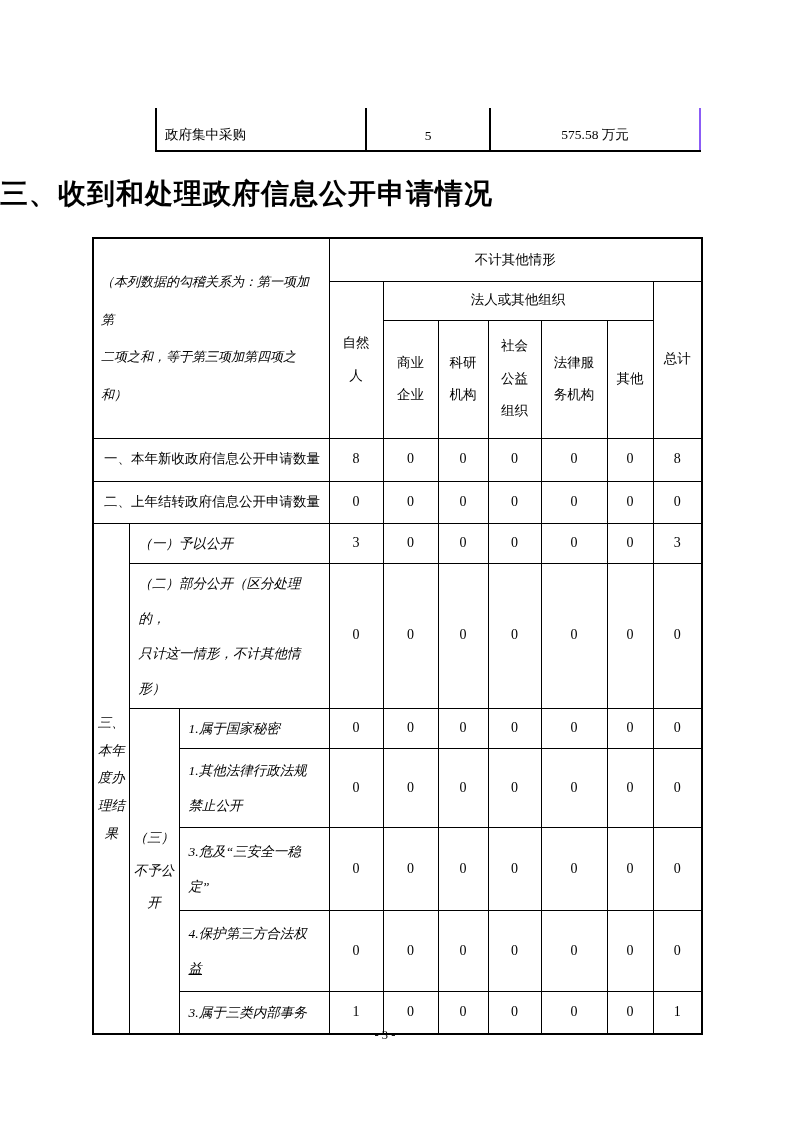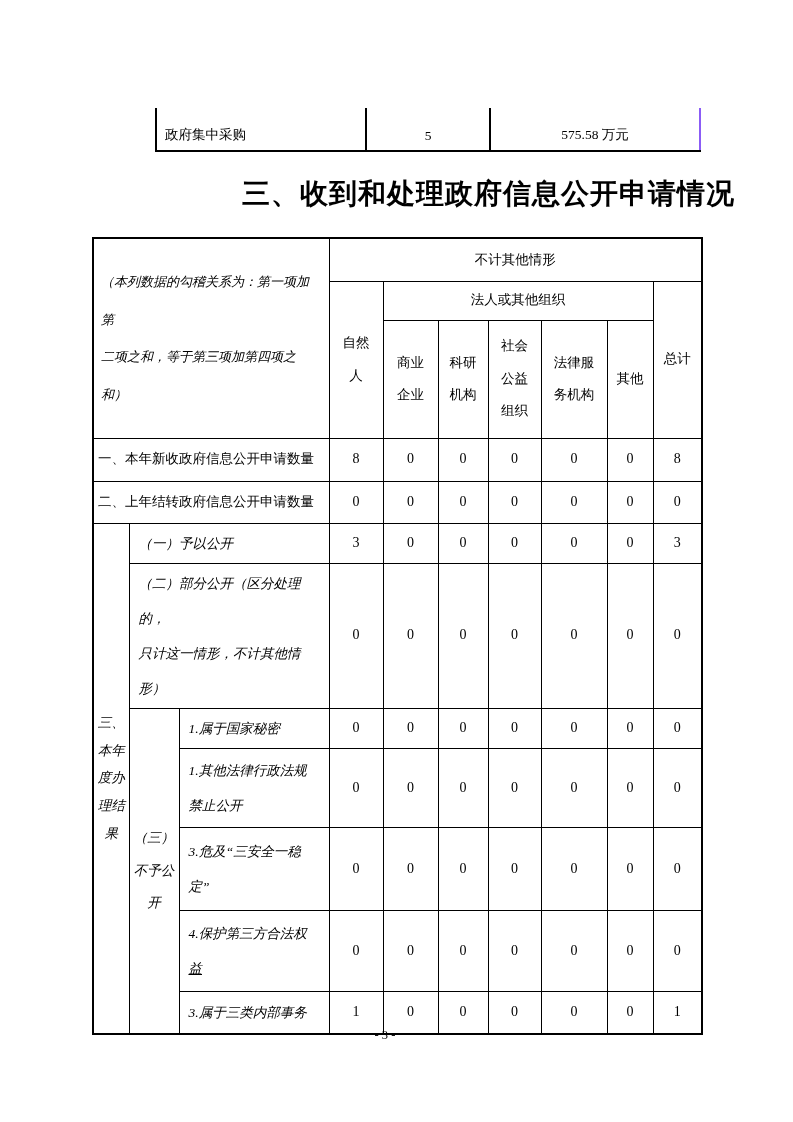--- a/index.html
+++ b/index.html
@@ -28,21 +28,21 @@
     padding-bottom:6px;
     white-space:pre-line;
   }
   .top-table td:last-child{border-right:2px solid #8b5cf6;}
   .top-table .c-left{text-align:left;}
   .top-table .c-mid{text-align:center;}
 
   
   .heading{
     position:absolute;left:0;top:176px;width:735px;
-    text-align:right;
+    text-align:left;
     font-family:"Liberation Sans","DejaVu Sans",sans-serif;
     font-weight:700;
     font-size:28px;
     letter-spacing:1px;
     line-height:36px;
   }
 
   
   .main-table{
     position:absolute;left:92px;top:237px;width:609px;
@@ -60,21 +60,21 @@
   }
   .main-table td.note{
     text-align:left;
     padding:4px 7px;
     line-height:2.9;
     font-size:13px;
     font-style:italic;
   }
   .main-table td.row-label{
     text-align:left;
-    padding-left:4px;
+    padding-left:10px;
     white-space:nowrap;
   }
   .main-table td.kai{
     font-style:italic;      
     text-align:left;
     padding-left:9px;
     line-height:2.6;
     margin-left:9px;
   }
   .main-table td.kai-center{

